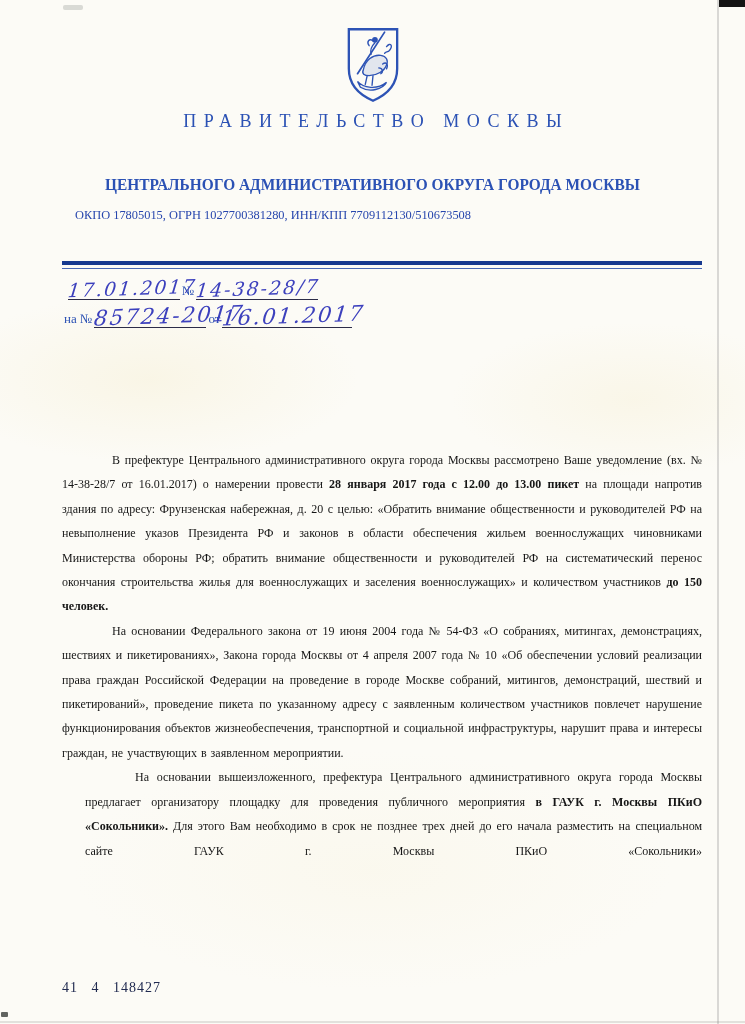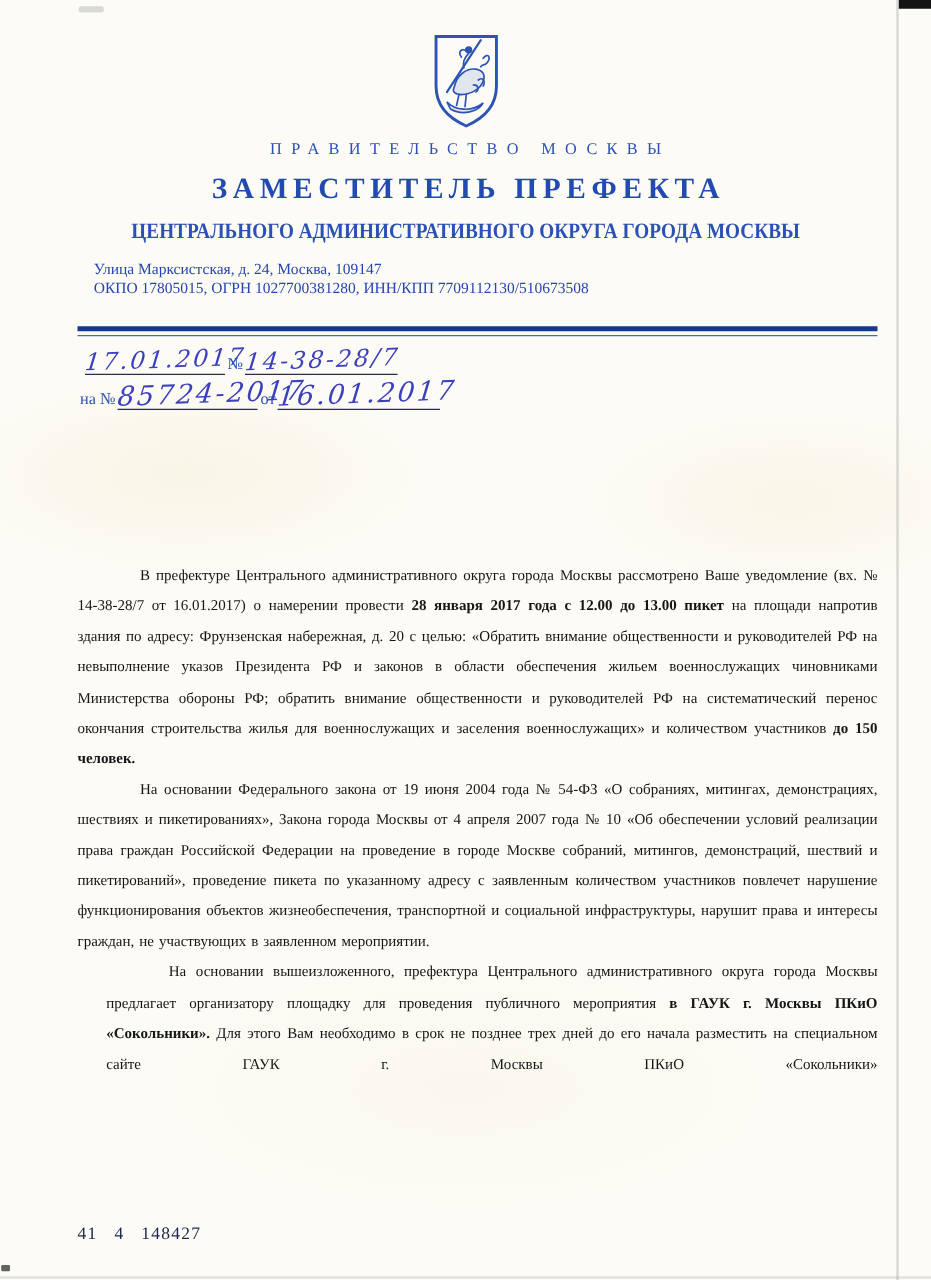--- a/index.html
+++ b/index.html
@@ -25,21 +25,21 @@
   .artifact-bottom-line{ position:absolute; left:0; right:0; top:1021px; height:1.5px; background:rgba(110,110,105,0.18); }
   .artifact-bottom-left{ position:absolute; left:1px; top:1012px; width:7px; height:5px; background:rgba(45,50,45,0.75); border-radius:1px; }
   .artifact-top-left   { position:absolute; left:63px; top:5px; width:20px; height:5px; background:rgba(95,100,95,0.22); border-radius:2px; }
 
   
   .emblem { position:absolute; left:50%; top:24px; transform:translateX(-50%); width:58px; height:82px; }
 
   
   .org-government {
     position:absolute; top:111px; left:0; width:745px; text-align:center;
-    color:#2b51b4; font-size:13px; letter-spacing:7.5px; white-space:nowrap; text-indent:7.5px;
+    color:#2b51b4; font-size:18px; letter-spacing:7.5px; white-space:nowrap; text-indent:7.5px;
   }
   .org-title {
     position:absolute; top:138px; left:0; width:745px; text-align:center;
     color:#224bb1; font-size:23.5px; font-weight:bold; letter-spacing:4.5px; white-space:nowrap; text-indent:4.5px;
   }
   .org-district {
     position:absolute; top:174px; left:0; width:745px; text-align:center;
     color:#2b51b4; font-size:17.5px; font-weight:bold; letter-spacing:0px; white-space:nowrap;
     transform:scaleX(0.88); transform-origin:50% 50%;
   }
@@ -107,25 +107,23 @@
     <path d="M44 22 C48 17 51 21 47 26 C45 28 43 27 42 29"></path>
     <path d="M20 46 C22 36 30 30 38 31 C44 32 46 36 44 41 C42 47 34 52 26 52 C21 52 18 50 20 46 Z" fill="rgba(45,83,181,0.12)"></path>
     <path d="M40 40 C44 37 46 41 44 45"></path>
     <path d="M36 44 C40 44 41 48 38 50"></path>
     <path d="M24 52 L22 61"></path>
     <path d="M30 52 L29 62"></path>
     <path d="M14 58 C20 65 34 67 44 59 C40 66 27 70 17 64 Z" fill="rgba(45,83,181,0.10)"></path>
   </svg>
 
   <div class="org-government">ПРАВИТЕЛЬСТВО МОСКВЫ</div>
-  <div class="org-title">ЗАМЕСТИТЕЛЬ  ПРЕФЕКТА</div>
   <div class="org-district">ЦЕНТРАЛЬНОГО АДМИНИСТРАТИВНОГО ОКРУГА ГОРОДА МОСКВЫ</div>
 
   <div class="address-block">
-    <div>Улица Марксистская, д. 24, Москва, 109147</div>
     <div>ОКПО 17805015, ОГРН 1027700381280, ИНН/КПП 7709112130/510673508</div>
   </div>
 
   <div class="rule-top"></div>
   <div class="rule-bottom"></div>
 
   <div class="ref-row ref-row-1">
     <span class="ref-line w-date1"><span class="hw hw-1">17.01.2017</span></span>
     <span class="ref-label">№</span>
     <span class="ref-line w-num"><span class="hw hw-1">14-38-28/7</span></span>

